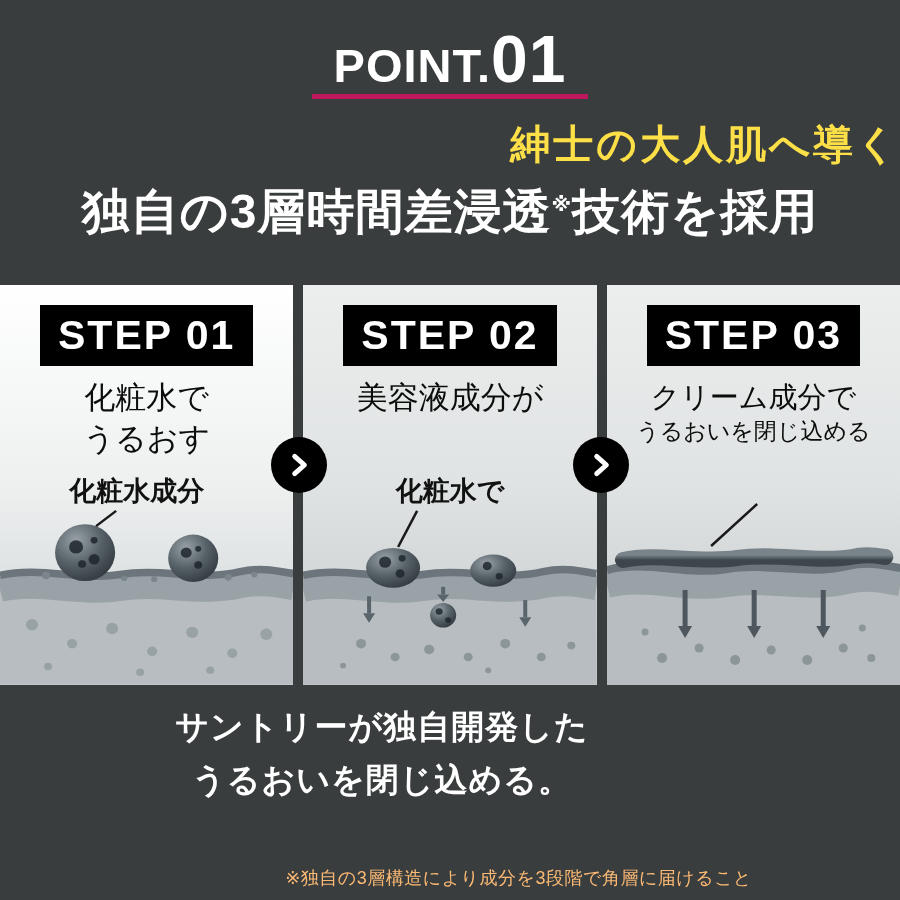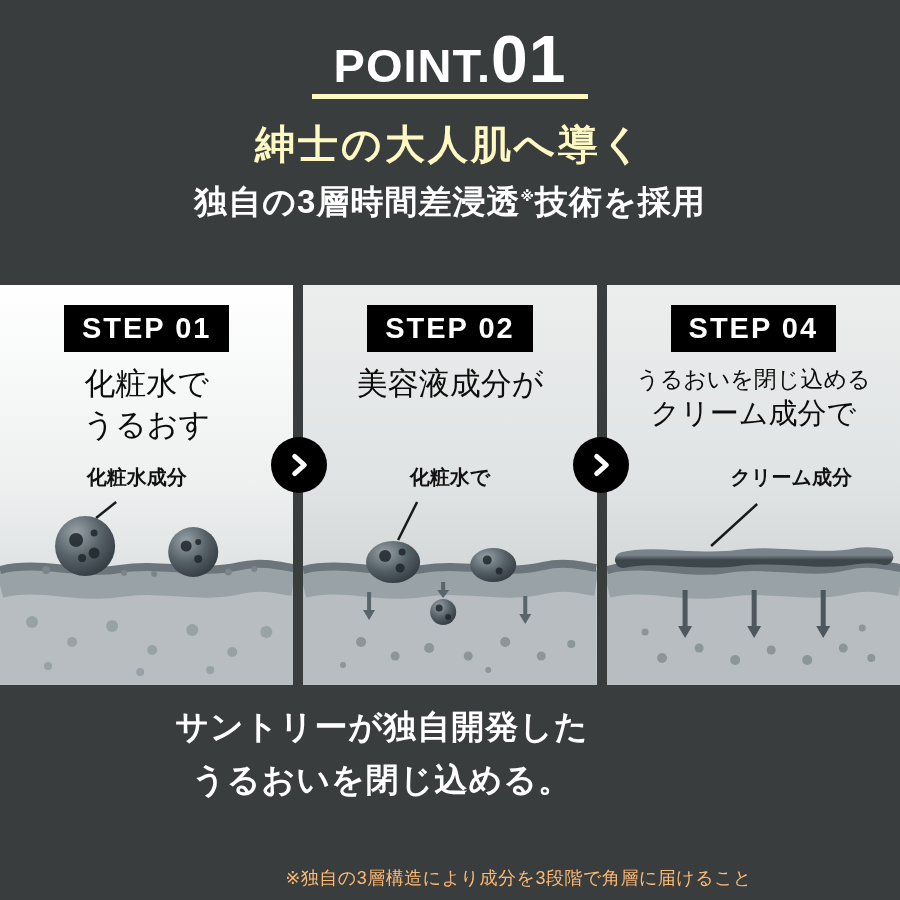--- a/index.html
+++ b/index.html
@@ -5,38 +5,38 @@
   * { margin:0; padding:0; box-sizing:border-box; }
   html,body { background:#3a3d3e; }
   body {
     width:900px; height:900px; overflow:hidden;
     font-family:"Liberation Sans","DejaVu Sans",sans-serif;
   }
   .canvas { position:relative; width:900px; height:900px; background:#3a3d3e; overflow:hidden; }
 
   
   .top { text-align:center; padding-top:26px; height:259px; }
-  .point-title { display:inline-block; color:#fff; border-bottom:5px solid #fef9c3; padding:0 22px 2px; line-height:1; }
+  .point-title { display:inline-block; color:#fff; border-bottom:5px solid #be185d; padding:0 22px 2px; line-height:1; }
   .point-label { font-size:47px; font-weight:bold; letter-spacing:1px; }
   .point-number { font-size:66px; font-weight:bold; letter-spacing:1px; }
-  .subtitle { margin-top:18px; color:#fef9c3; font-size:40px; font-weight:bold; letter-spacing:3px; }
-  .main-title { margin-top:8px; color:#ffffff; font-size:33px; font-weight:bold; letter-spacing:1px; }
+  .subtitle { margin-top:18px; color:#fde047; font-size:40px; font-weight:bold; letter-spacing:3px;text-align:right; }
+  .main-title { margin-top:8px; color:#ffffff; font-size:48px; font-weight:bold; letter-spacing:1px; }
   .main-title sup { font-size:0.42em; vertical-align:super; }
 
   
   .steps { position:absolute; top:285px; left:0; width:900px; height:400px; display:flex; gap:10px; }
   .panel { flex:1; display:flex; flex-direction:column; align-items:center; overflow:hidden; }
   .panel-1 { background:linear-gradient(180deg,#ffffff 0%,#eef0f0 50%,#ccd1d2 100%); }
   .panel-2,.panel-3 { background:linear-gradient(180deg,#eceeee 0%,#e0e3e3 50%,#c4c9cb 100%); }
-  .badge { margin-top:20px; background:#000; color:#fff; font-size:29px; font-weight:bold; padding:7px 18px; letter-spacing:2px; }
+  .badge { margin-top:20px; background:#000; color:#fff; font-size:41px; font-weight:bold; padding:7px 18px; letter-spacing:2px; }
   .heading { margin-top:12px; height:88px; text-align:center; color:#0c0c0c; font-weight:normal; font-size:31px; line-height:1.32; }
   .heading .hl { display:block; }
   .panel-3 .heading { font-size:29px; }
   .panel-3 .heading .hl.small { font-size:23px; }
-  .component-label { margin-top:12px; font-size:20px; font-weight:bold; color:#111; }
+  .component-label { margin-top:12px; font-size:27px; font-weight:bold; color:#111; }
   .panel-1 .component-label { transform:translateX(-10px); }
   .panel-3 .component-label { transform:translateX(38px); }
   .illus { display:block; width:100%; height:185px; margin-top:auto; }
 
   .arrow { position:absolute; top:152px; width:56px; height:56px; background:#000; border-radius:50%;
            display:flex; align-items:center; justify-content:center; }
   .arrow-1 { left:271px; } .arrow-2 { left:573px; }
 
   
   .bottom { position:absolute; top:685px; left:0; width:764px; height:215px; text-align:center; padding-top:16px; }
@@ -169,26 +169,25 @@
           <g fill="#1f272c" opacity="0.85">
             <circle cx="136" cy="108" r="3.5"></circle>
               <circle cx="145" cy="117" r="3"></circle>
           </g>
         </g>
         <line x1="114" y1="2" x2="95" y2="40" stroke="#1a1a1a" stroke-width="2.5"></line>
       </svg>
     </div>
 
     <div class="panel panel-3">
-      <div class="badge">STEP 04</div>
+      <div class="badge">STEP 03</div>
       <div class="heading">
+        <span class="hl">クリーム成分で</span>
         <span class="hl small">うるおいを閉じ込める</span>
-        <span class="hl">クリーム成分で</span>
       </div>
-      <div class="component-label">クリーム成分</div>
       <svg class="illus" viewBox="0 0 293 185" preserveAspectRatio="none">
         <defs>
           <linearGradient id="gradC" x1="0" y1="0" x2="0" y2="1">
             <stop offset="0" stop-color="#79838a"></stop>
               <stop offset="1" stop-color="#3d464b"></stop>
           </linearGradient>
         </defs>
         <path d="M0,70 C40,60 80,76 120,69 C160,62 200,76 240,66 C262,61 280,66 293,68 L293,185 L0,185 Z" fill="#b7bdc0"></path>
         <path d="M0,70 C40,60 80,76 120,69 C160,62 200,76 240,66 C262,61 280,66 293,68" fill="none" stroke="#99a2a6" stroke-width="26" transform="translate(0,15)"></path>
         <path d="M0,70 C40,60 80,76 120,69 C160,62 200,76 240,66 C262,61 280,66 293,68" fill="none" stroke="#6b757b" stroke-width="8"></path>

